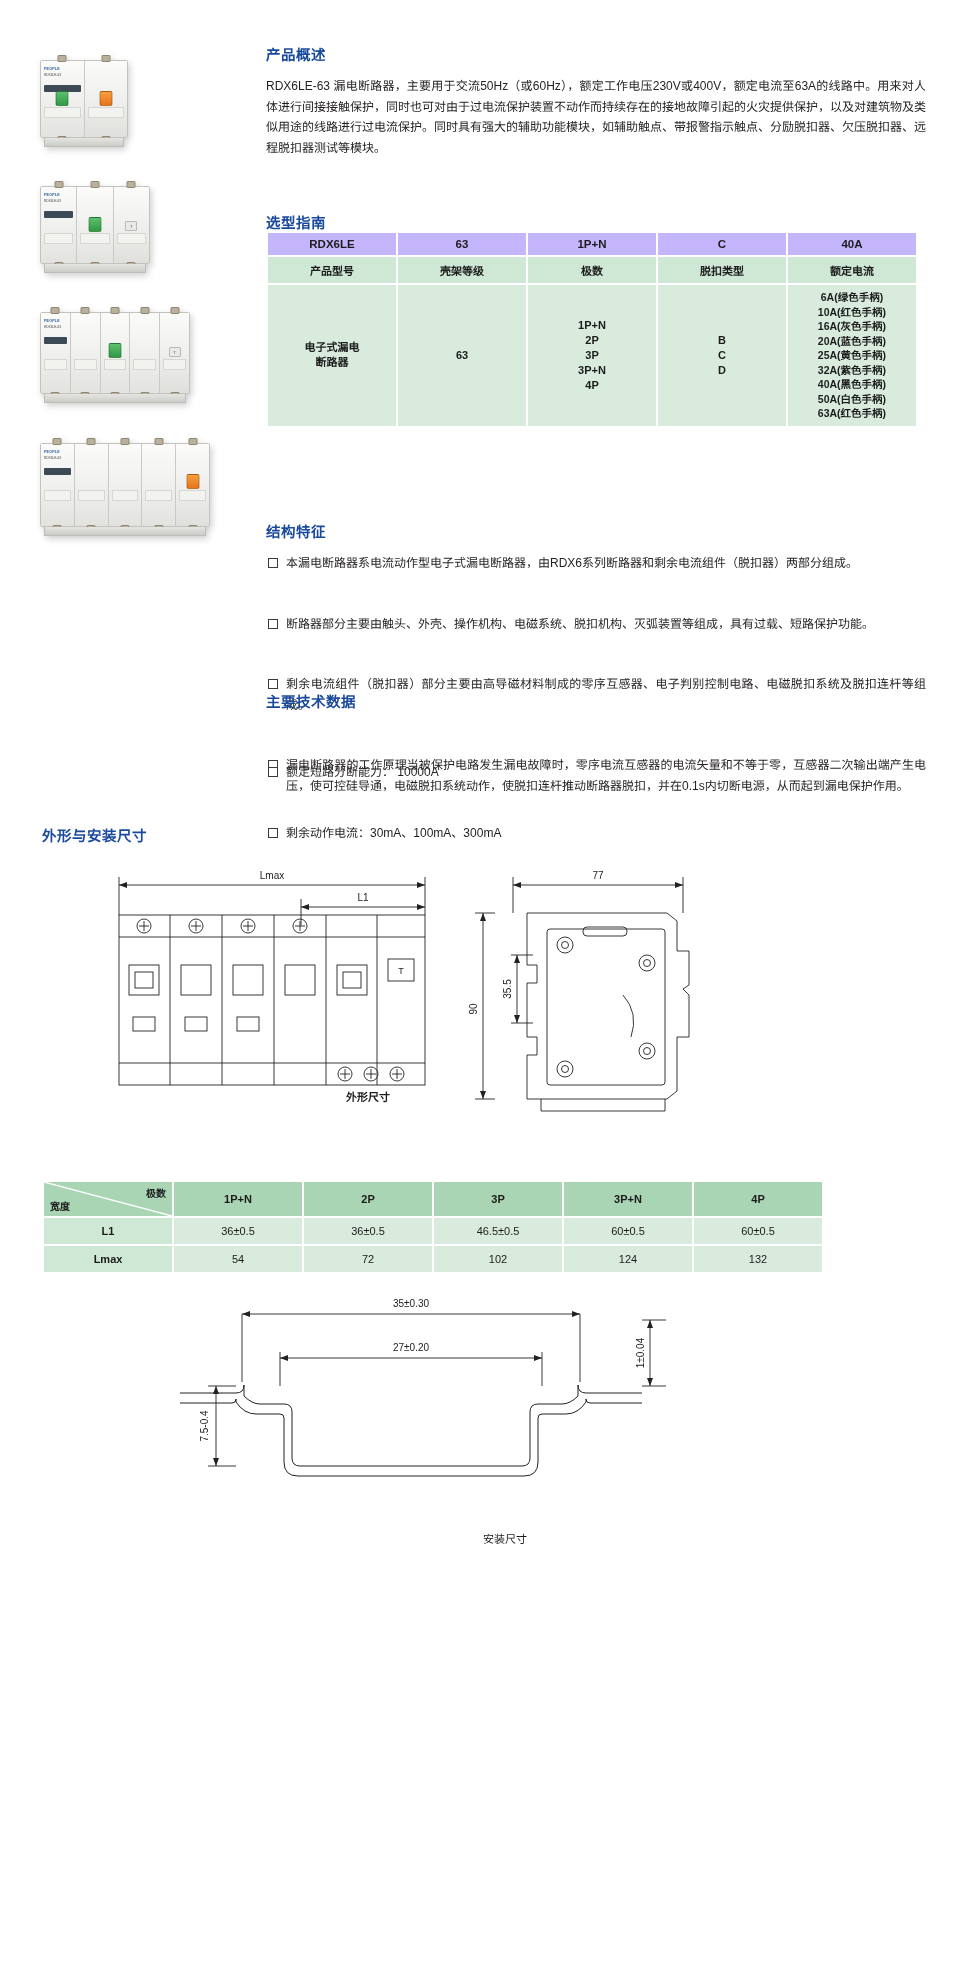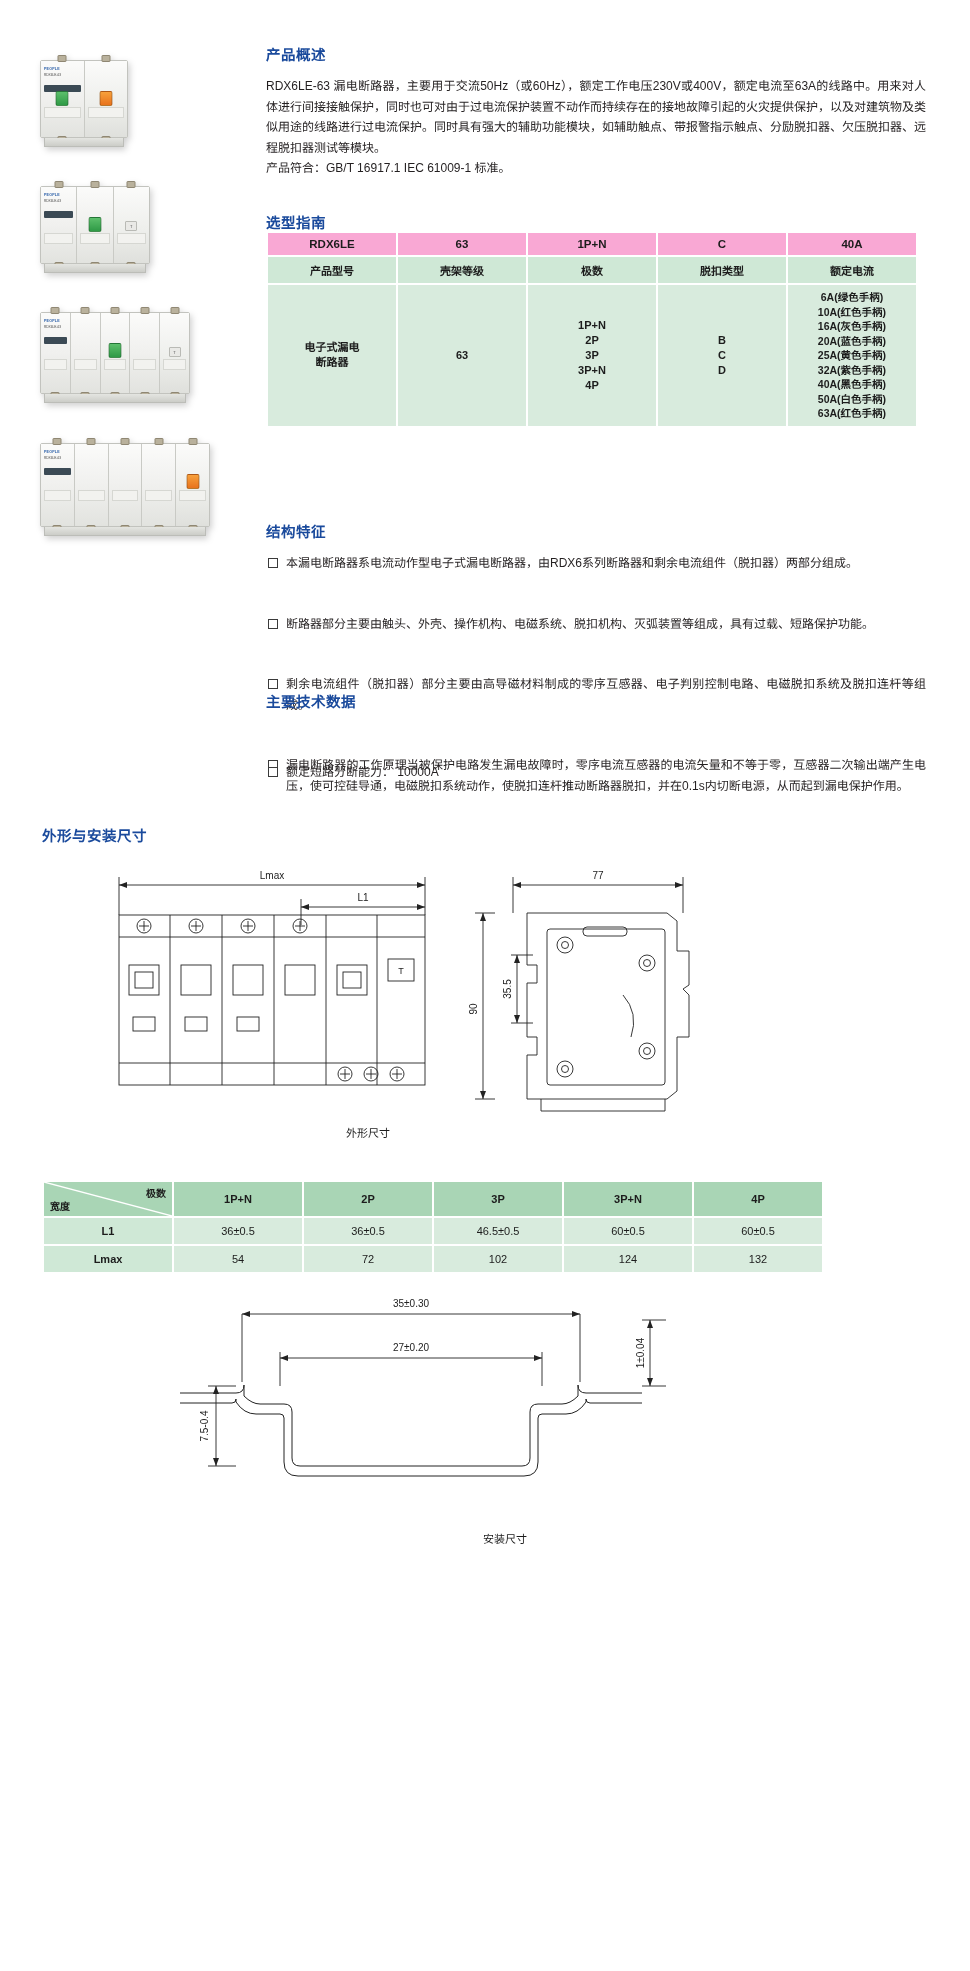--- a/index.html
+++ b/index.html
@@ -161,21 +161,21 @@
     border-collapse: separate;
     border-spacing: 2px;
     table-layout: fixed;
   }
   table.sel td {
     text-align: center;
     font-size: 11px;
     color: #1c1c1c;
     padding: 5px 2px;
   }
-  table.sel tr.r1 td { background: #f9a8d4; font-weight: bold; font-size: 11.5px; }
+  table.sel tr.r1 td { background: #c4b5fd; font-weight: bold; font-size: 11.5px; }
   table.sel tr.r2 td { background: #cfe8d6; font-weight: bold; }
   table.sel tr.r3 td { background: #d8ebdd; height: 117px; vertical-align: middle; line-height: 15px; font-weight: bold; }
   table.sel tr.r3 td.amps { vertical-align: middle; line-height: 14.5px; font-size: 10.5px; }
 
   
   table.dim {
     width: 650px;
     border-collapse: separate;
     border-spacing: 2px;
     table-layout: fixed;
@@ -334,21 +334,20 @@
     </div>
   </div>
 
 </div>
 
 <div class="col" style="top:43px;">
   <div class="sec-title">产品概述</div>
 </div>
 <div class="col" style="top:76px;">
   <div class="body-text">RDX6LE-63 漏电断路器，主要用于交流50Hz（或60Hz），额定工作电压230V或400V，额定电流至63A的线路中。用来对人体进行间接接触保护，同时也可对由于过电流保护装置不动作而持续存在的接地故障引起的火灾提供保护，以及对建筑物及类似用途的线路进行过电流保护。同时具有强大的辅助功能模块，如辅助触点、带报警指示触点、分励脱扣器、欠压脱扣器、远程脱扣器测试等模块。</div>
-  <div class="body-text">产品符合：GB/T 16917.1  IEC 61009-1 标准。</div>
 </div>
 
 <div class="col" style="top:211px;">
   <div class="sec-title">选型指南</div>
 </div>
 
 <div class="col" style="top:231px;">
   <table class="sel">
     <colgroup>
       <col style="width:128px">
@@ -394,20 +393,21 @@
     <li>漏电断路器的工作原理当被保护电路发生漏电故障时，零序电流互感器的电流矢量和不等于零，互感器二次输出端产生电压，使可控硅导通，电磁脱扣系统动作，使脱扣连杆推动断路器脱扣，并在0.1s内切断电源，从而起到漏电保护作用。</li>
   </ul>
 </div>
 
 <div class="col" style="top:690px;">
   <div class="sec-title">主要技术数据</div>
 </div>
 <div class="col" style="top:722px;">
   <ul class="bullets">
     <li>额定短路分断能力： 10000A</li>
+    <li>剩余动作电流：30mA、100mA、300mA</li>
   </ul>
 </div>
 
 <div style="position:absolute;left:42px;top:824px;">
   <div class="sec-title">外形与安装尺寸</div>
 </div>
 
 <div style="position:absolute;left:105px;top:855px;">
 <svg class="draw-svg" width="360" height="265" viewBox="0 0 360 265" fill="none" stroke="#222" stroke-width="0.9">
 
@@ -506,21 +506,21 @@
       <circle cx="192" cy="196" r="3.5"></circle>
 
   <rect x="128" y="72" width="44" height="9" rx="4"></rect>
 
   <path d="M168 140 q16 18 8 42" fill="none"></path>
 
   <path d="M86 244 L86 256 L210 256 L210 244"></path>
 </svg>
 </div>
 
-<div style="position:absolute;left:0;top:1124px;width:786px;">
+<div style="position:absolute;left:0;top:1088px;width:786px;font-weight:bold;">
   <div class="caption" style="margin-left:-50px;">外形尺寸</div>
 </div>
 
 <div style="position:absolute;left:42px;top:1180px;">
   <table class="dim">
     <colgroup>
       <col style="width:128px">
         <col style="width:128px">
         <col style="width:128px">
         <col style="width:128px">

